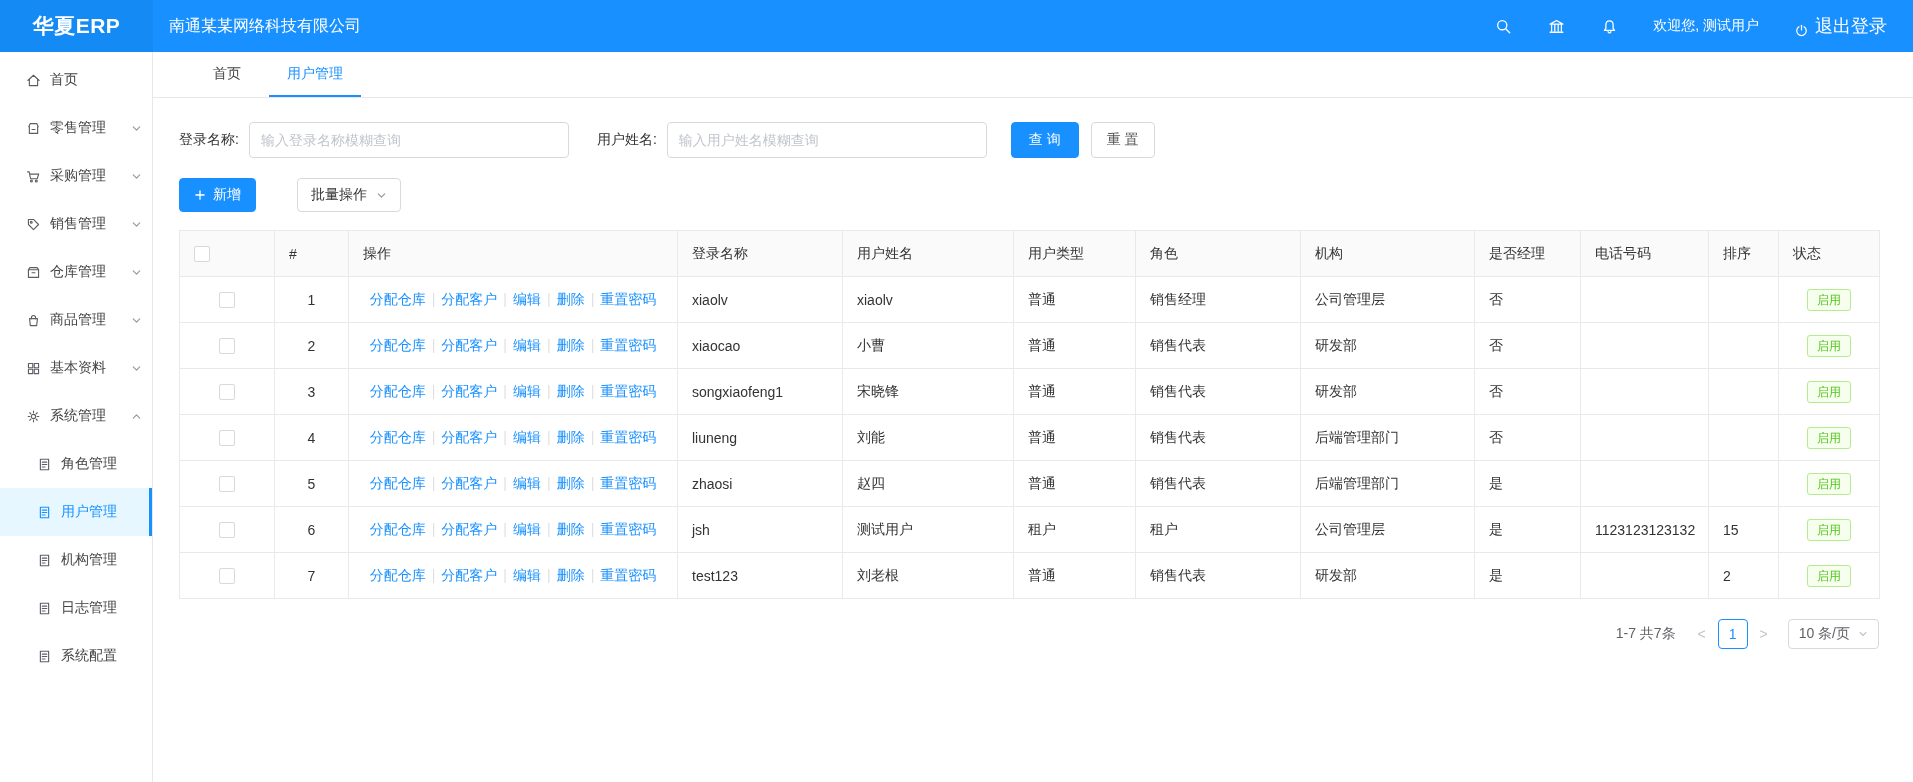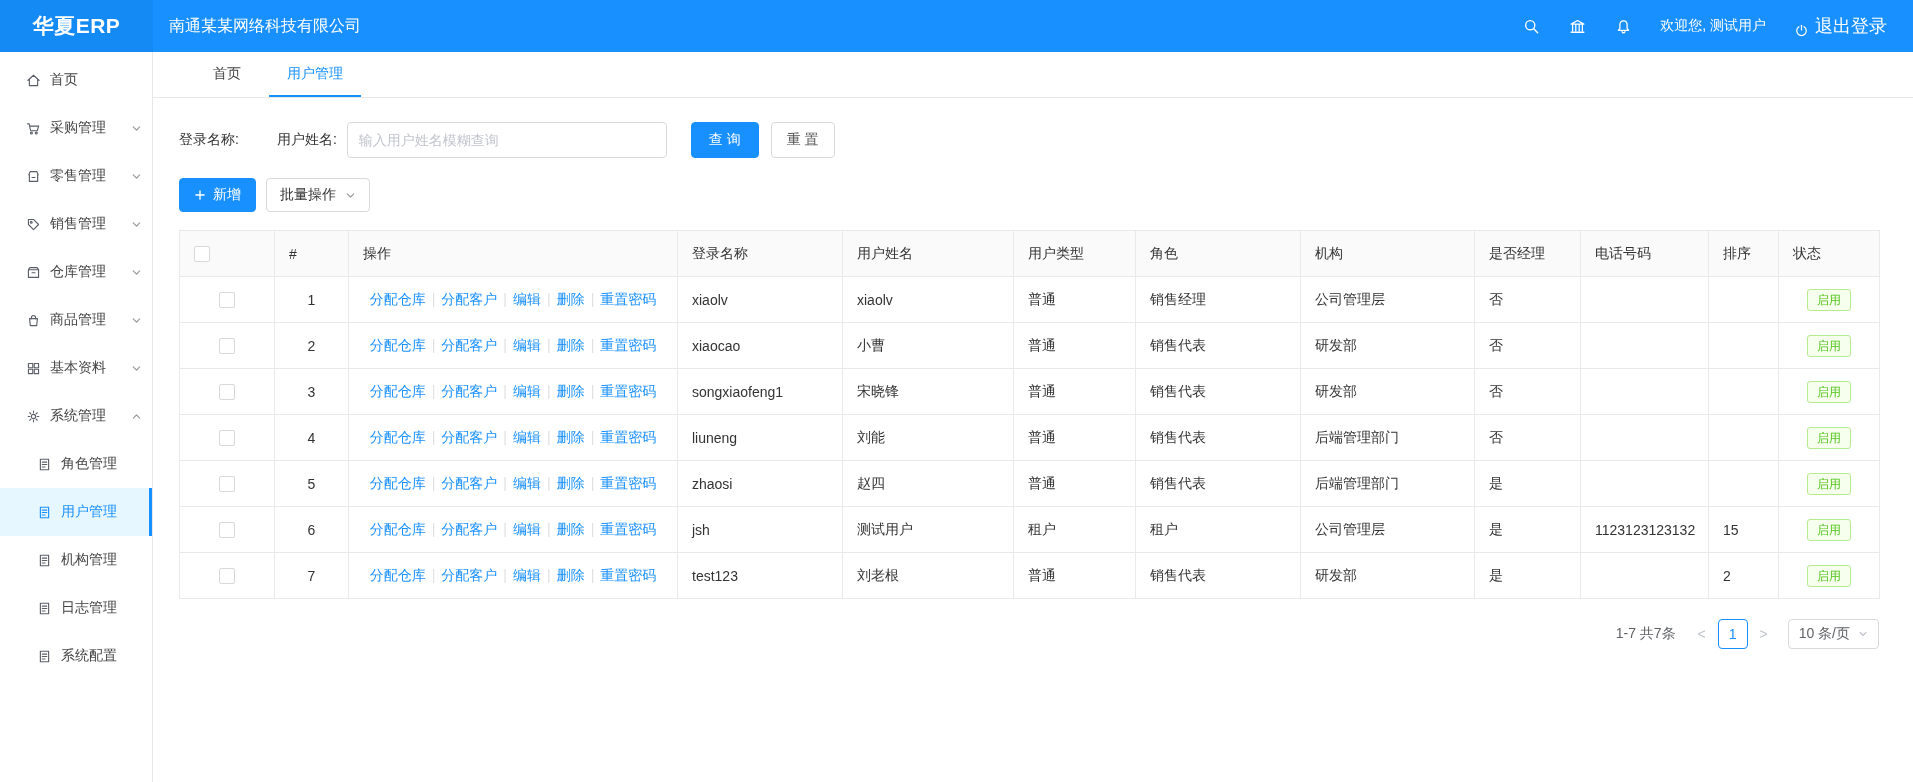--- a/index.html
+++ b/index.html
@@ -6,21 +6,21 @@
   html,body { width:1913px; height:782px; overflow:hidden; background:#fff;
     font-family:"Liberation Sans","DejaVu Sans",sans-serif; }
   [data-interactable="true"] { cursor:pointer; }
   svg { display:block; }
 
   
   .hdr { display:flex; align-items:center; height:52px; background:#1890ff; color:#fff; }
   .hdr-logo { width:153px; height:100%; display:flex; align-items:center; justify-content:center;
     font-size:21px; font-weight:bold; letter-spacing:.5px; background:#148af5; }
   .hdr-company { margin-left:16px; font-size:16px; }
-  .hdr-right { margin-left:auto; display:flex; align-items:center; padding-right:26px; }
+  .hdr-right { margin-left:auto; display:flex; align-items:center; padding-right:26px;gap:7px; }
   .hdr-icon { width:46px; display:flex; justify-content:center; align-items:center; }
   .hdr-welcome { margin:0 6px 0 14px; font-size:14px; }
   .hdr-logout { display:flex; align-items:flex-end; gap:6px; font-size:18px; margin-left:22px; }
 
   
   .layout { display:flex; height:730px; }
   .sidebar { width:153px; border-right:1px solid #e8e8e8; background:#fff; padding-top:4px; flex:none; }
   .sb-item { height:48px; display:flex; align-items:center; padding:0 10px 0 26px;
     font-size:14px; color:#444; position:relative; }
   .sb-icon { display:flex; margin-right:9px; color:#5a5e66; }
@@ -46,21 +46,21 @@
   .f-input::placeholder { color:#c0c4cc; }
   .g2 { margin-left:28px; }
   .btn { height:36px; border-radius:4px; font-size:14px; display:inline-flex; align-items:center;
     justify-content:center; font-family:inherit; }
   .btn-primary { background:#1890ff; color:#fff; border:1px solid #1890ff; padding:0 17px; }
   .btn-plain { background:#fff; color:#555; border:1px solid #d9d9d9; padding:0 15px; }
   .btn-query { margin-left:24px; }
   .btn-reset { margin-left:12px; }
 
   
-  .toolbar-row { margin-top:20px; display:flex; align-items:center; }
+  .toolbar-row { margin-top:20px; display:flex; align-items:center;gap:31px; }
   .btn-add { height:34px; padding:0 14px; gap:7px; }
   .btn-batch { height:34px; margin-left:10px; padding:0 13px; gap:9px; color:#333; }
   .btn-batch .chev { color:#999; display:flex; }
 
   
   .tablewrap { margin-top:18px; }
   table.grid { border-collapse:collapse; table-layout:fixed; width:1700px; }
   .grid th, .grid td { border:1px solid #e9e9e9; font-size:14px; color:#333; padding:0 14px;
     height:46px; overflow:hidden; white-space:nowrap; }
   .grid th { background:#fafafa; font-weight:normal; text-align:left; }
@@ -130,41 +130,41 @@
           <svg width="15" height="15" viewBox="0 0 16 16" fill="none" stroke="currentColor" stroke-width="1.2" stroke-linecap="round" stroke-linejoin="round">
             <path d="M2 8 L8 2.4 L14 8"></path>
             <path d="M3.6 6.6 V13.5 H12.4 V6.6"></path>
           </svg>
         </span>
         <span class="sb-label" data-interactable="false">首页</span>
       </div>
       <div class="sb-item" data-interactable="true">
         <span class="sb-icon" data-interactable="false">
           <svg width="15" height="15" viewBox="0 0 16 16" fill="none" stroke="currentColor" stroke-width="1.2" stroke-linecap="round" stroke-linejoin="round">
+            <path d="M3 6.2 L4.4 2.8 H11.6 L13 6.2"></path>
+            <path d="M3.6 6.2 V13.2 H12.4 V6.2"></path>
+            <path d="M6.4 9 H9.6"></path>
+          </svg>
+        </span>
+        <span class="sb-label" data-interactable="false">零售管理</span>
+        <span class="sb-chevron" data-interactable="false">
+          <svg width="11" height="11" viewBox="0 0 12 12" fill="none" stroke="currentColor" stroke-width="1.3" stroke-linecap="round" stroke-linejoin="round">
+            <path d="M2.5 4.2 L6 7.8 L9.5 4.2"></path>
+          </svg>
+        </span>
+      </div>
+      <div class="sb-item" data-interactable="true">
+        <span class="sb-icon" data-interactable="false">
+          <svg width="15" height="15" viewBox="0 0 16 16" fill="none" stroke="currentColor" stroke-width="1.2" stroke-linecap="round" stroke-linejoin="round">
             <path d="M1.6 3 H3.4 L4.9 10.4 H12 L13.5 5.4 H4.2"></path>
             <circle cx="5.8" cy="12.9" r="1"></circle>
             <circle cx="11" cy="12.9" r="1"></circle>
           </svg>
         </span>
         <span class="sb-label" data-interactable="false">采购管理</span>
-        <span class="sb-chevron" data-interactable="false">
-          <svg width="11" height="11" viewBox="0 0 12 12" fill="none" stroke="currentColor" stroke-width="1.3" stroke-linecap="round" stroke-linejoin="round">
-            <path d="M2.5 4.2 L6 7.8 L9.5 4.2"></path>
-          </svg>
-        </span>
-      </div>
-      <div class="sb-item" data-interactable="true">
-        <span class="sb-icon" data-interactable="false">
-          <svg width="15" height="15" viewBox="0 0 16 16" fill="none" stroke="currentColor" stroke-width="1.2" stroke-linecap="round" stroke-linejoin="round">
-            <path d="M3 6.2 L4.4 2.8 H11.6 L13 6.2"></path>
-            <path d="M3.6 6.2 V13.2 H12.4 V6.2"></path>
-            <path d="M6.4 9 H9.6"></path>
-          </svg>
-        </span>
-        <span class="sb-label" data-interactable="false">零售管理</span>
         <span class="sb-chevron" data-interactable="false">
           <svg width="11" height="11" viewBox="0 0 12 12" fill="none" stroke="currentColor" stroke-width="1.3" stroke-linecap="round" stroke-linejoin="round">
             <path d="M2.5 4.2 L6 7.8 L9.5 4.2"></path>
           </svg>
         </span>
       </div>
       <div class="sb-item" data-interactable="true">
         <span class="sb-icon" data-interactable="false">
           <svg width="15" height="15" viewBox="0 0 16 16" fill="none" stroke="currentColor" stroke-width="1.2" stroke-linecap="round" stroke-linejoin="round">
             <path d="M2.6 2.6 H8 L13.4 8 L8 13.4 L2.6 8 Z"></path>
@@ -288,20 +288,21 @@
 
     <div class="tabbar" data-interactable="false">
       <div class="tab" data-interactable="true">首页</div>
       <div class="tab active" data-interactable="true">用户管理</div>
     </div>
 
     <div class="content" data-interactable="false">
 
       <div class="search-row" data-interactable="false">
         <span class="f-label" data-interactable="false">登录名称:</span>
+        <input class="f-input" data-interactable="true" placeholder="输入登录名称模糊查询" style="">
         <span class="f-label g2" data-interactable="false">用户姓名:</span>
         <input class="f-input" data-interactable="true" placeholder="输入用户姓名模糊查询" style="">
         <button class="btn btn-primary btn-query" data-interactable="true">查 询</button>
         <button class="btn btn-plain btn-reset" data-interactable="true">重 置</button>
       </div>
 
       <div class="toolbar-row" data-interactable="false">
         <button class="btn btn-primary btn-add" data-interactable="true">
           <span data-interactable="false">
             <svg width="12" height="12" viewBox="0 0 16 16" fill="none" stroke="currentColor" stroke-width="1.8" stroke-linecap="round">

